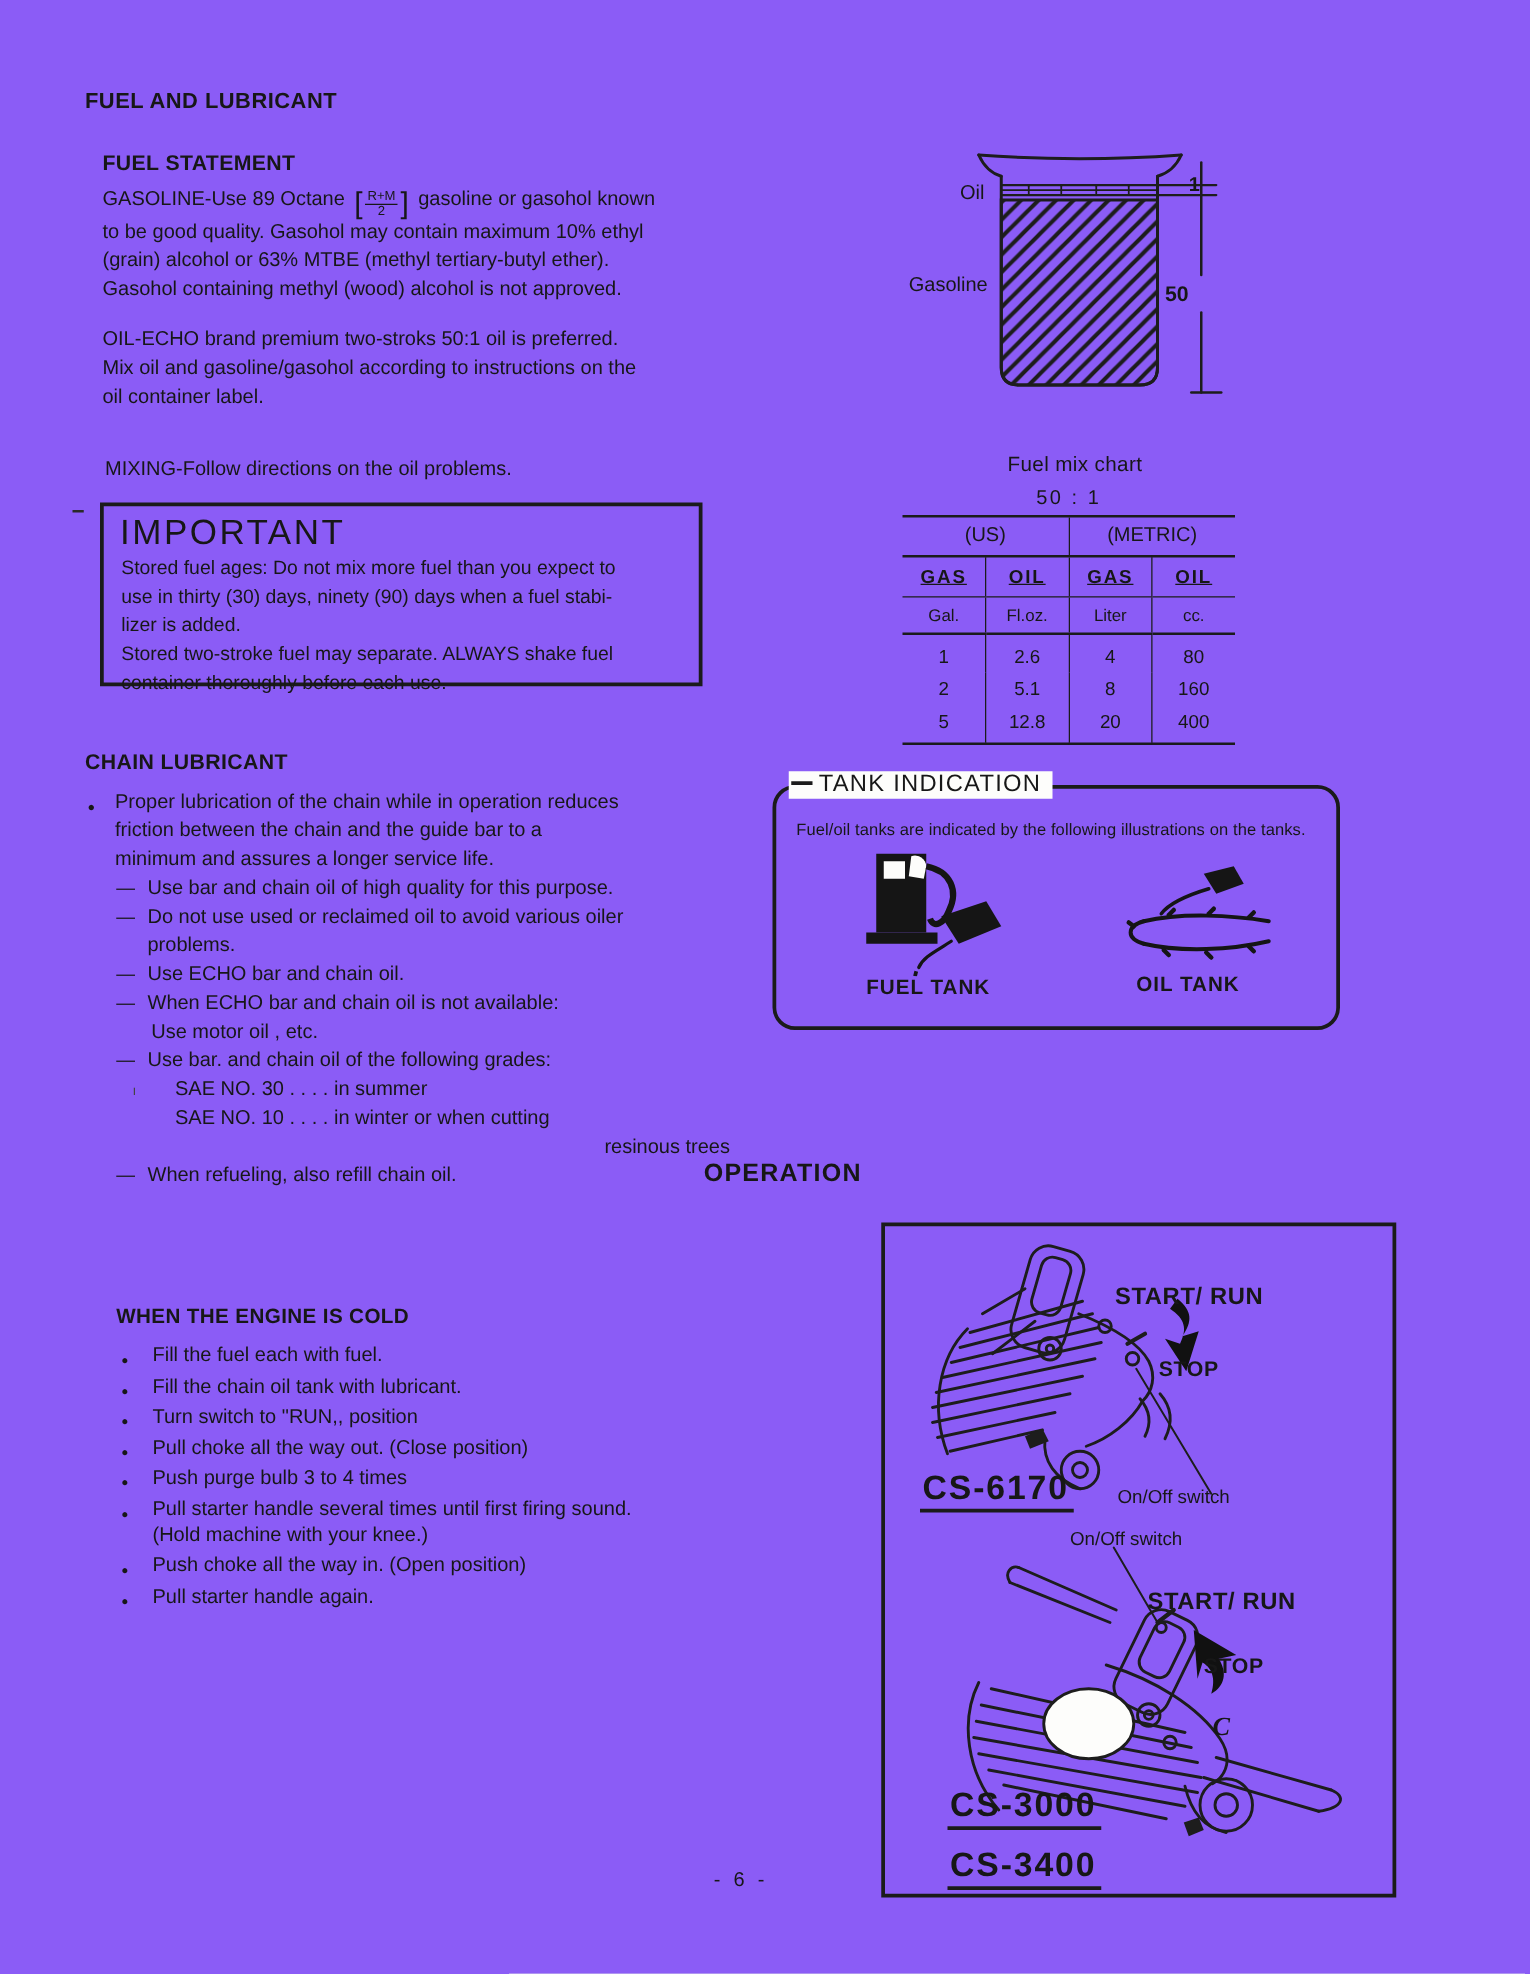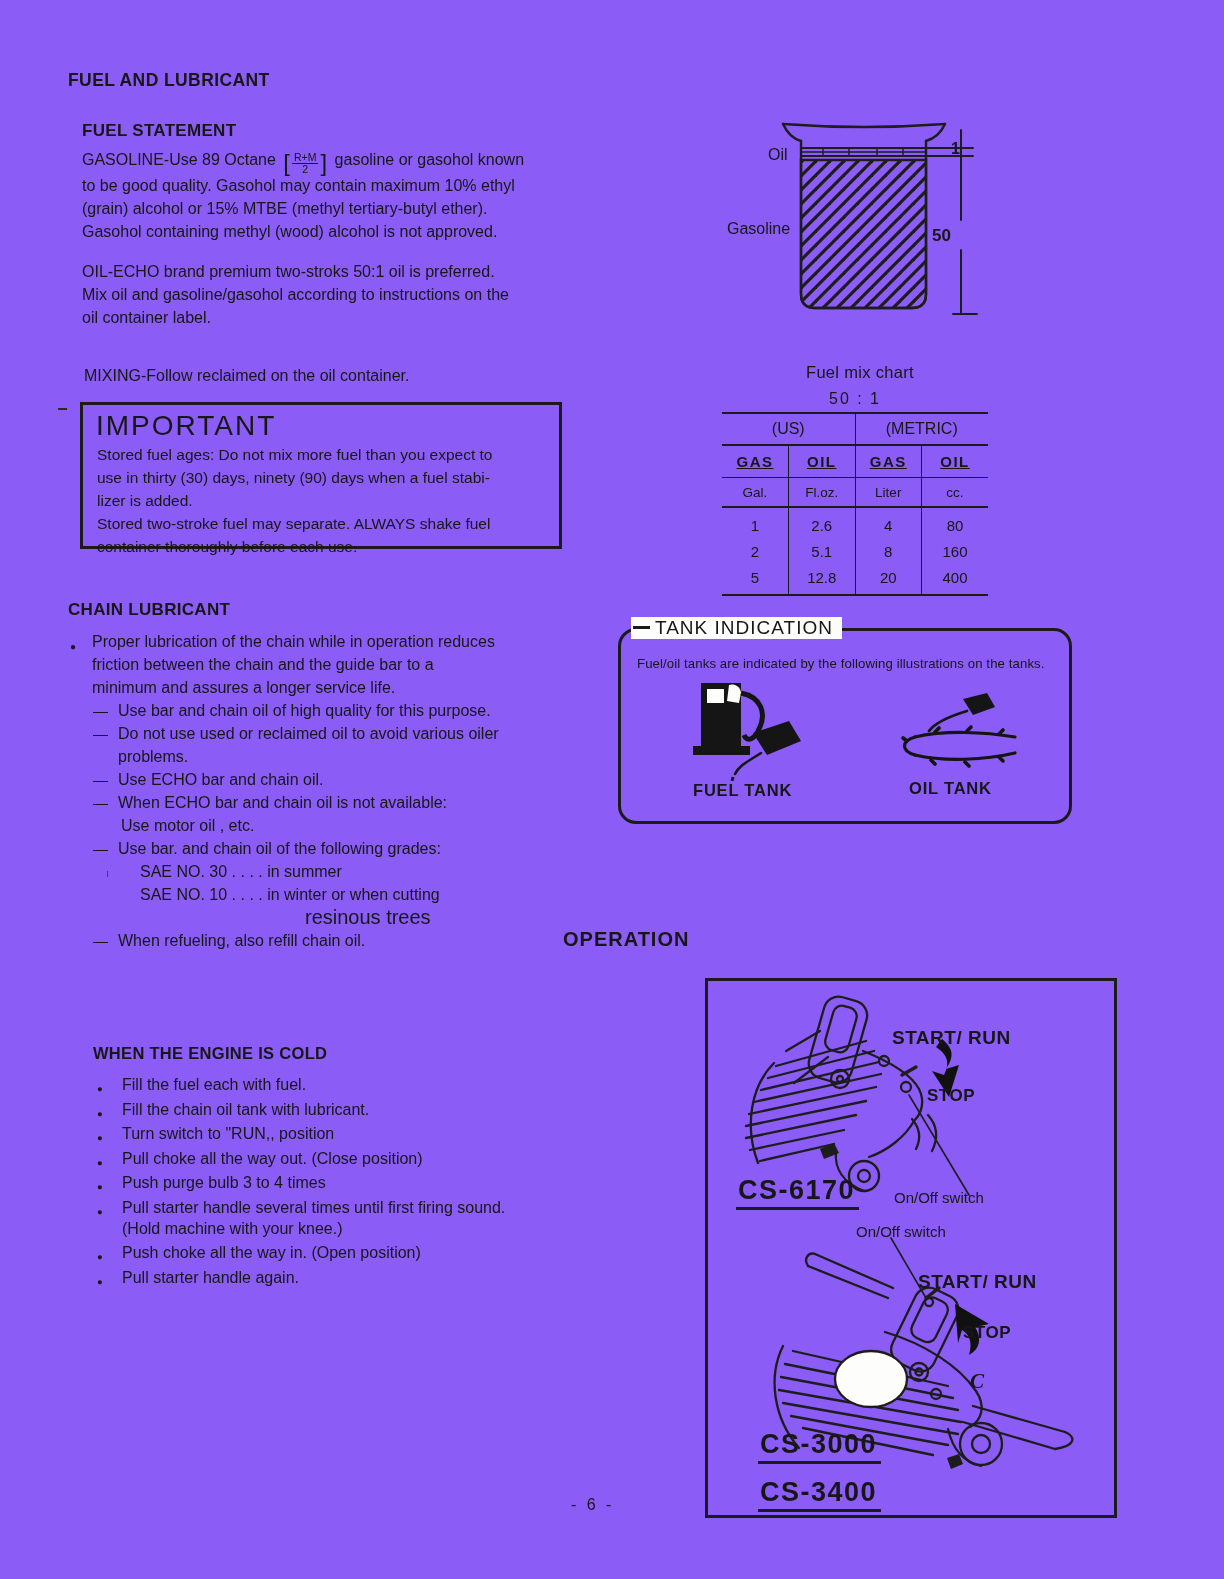--- a/index.html
+++ b/index.html
@@ -28,21 +28,21 @@
   #chain{left:68px;top:571px;width:516px;}
   #chain .sec-h{margin-bottom:10px;margin-top:29px;}
   .intro-line{position:relative;padding-left:24px;font-size:16px;line-height:23px;}
   .intro-line.first:before{content:"●";position:absolute;left:2px;top:5px;font-size:10px;}
   .dash{position:relative;padding-left:50px;font-size:16px;line-height:23px;}
   .dash:before{content:"—";position:absolute;left:25px;top:0;font-size:15px;}
   .cont50{padding-left:50px;font-size:16px;line-height:23px;}
   .cont53{padding-left:53px;font-size:16px;line-height:23px;}
   .sae{padding-left:72px;font-size:16px;line-height:23px;position:relative;}
   .sae.tick:before{content:"ı";position:absolute;left:38px;top:2px;font-size:11px;color:#444;}
-  .saecont{padding-left:237px;font-size:20px;line-height:23px;}
+  .saecont{padding-left:237px;font-size:16px;line-height:23px;text-align:right;}
   
   #op-h{left:563px;top:928px;font-size:20px;font-weight:bold;letter-spacing:1px;}
   #cold{left:93px;top:1044px;width:565px;}
   #cold .sec-h{font-size:16.5px;font-weight:bold;letter-spacing:.3px;margin-bottom:11px;}
   .b{position:relative;padding-left:29px;font-size:16px;line-height:21px;margin-top:3.5px;}
   .b:before{content:"●";position:absolute;left:4px;top:4px;font-size:9.5px;}
   .bcont{padding-left:29px;font-size:16px;line-height:21px;}
   
   .dlabel{font-size:16px;}
   #lbl-oil{left:768px;top:146px;}
@@ -103,31 +103,31 @@
           <span class="brk">[</span>
           <span class="frac">
             <span class="top">R+M</span>
             <span>2</span>
           </span>
           <span class="brk">]</span>
         </span>
       <span>gasoline  or  gasohol  known</span>
     </div>
     <div class="body-line">to be good quality.  Gasohol may contain maximum 10%  ethyl</div>
-    <div class="body-line">(grain) alcohol or 15% MTBE (methyl tertiary-butyl ether).</div>
+    <div class="body-line">(grain) alcohol or 63% MTBE (methyl tertiary-butyl ether).</div>
     <div class="body-line">Gasohol containing methyl (wood) alcohol is not approved.</div>
   </div>
 
   <div class="abs" id="fs-p2">
     <div class="body-line">OIL-ECHO brand premium two-stroks 50:1 oil is preferred.</div>
     <div class="body-line">Mix oil and  gasoline/gasohol according to instructions on the</div>
     <div class="body-line">oil  container  label.</div>
   </div>
 
-  <div class="abs" id="mixing">MIXING-Follow reclaimed on  the  oil  container.</div>
+  <div class="abs" id="mixing">MIXING-Follow directions on  the  oil  problems.</div>
 
   <div class="abs" id="margin-tick"></div>
   <div class="abs" id="imp-box">
     <div class="imp-title">IMPORTANT</div>
     <div class="imp-line">Stored fuel ages: Do not mix more fuel than you expect to</div>
     <div class="imp-line">use in thirty (30) days, ninety (90) days when a fuel stabi-</div>
     <div class="imp-line">lizer is added.</div>
     <div class="imp-line">Stored two-stroke fuel may separate. ALWAYS shake fuel</div>
     <div class="imp-line">container thoroughly before each use.</div>
   </div>

